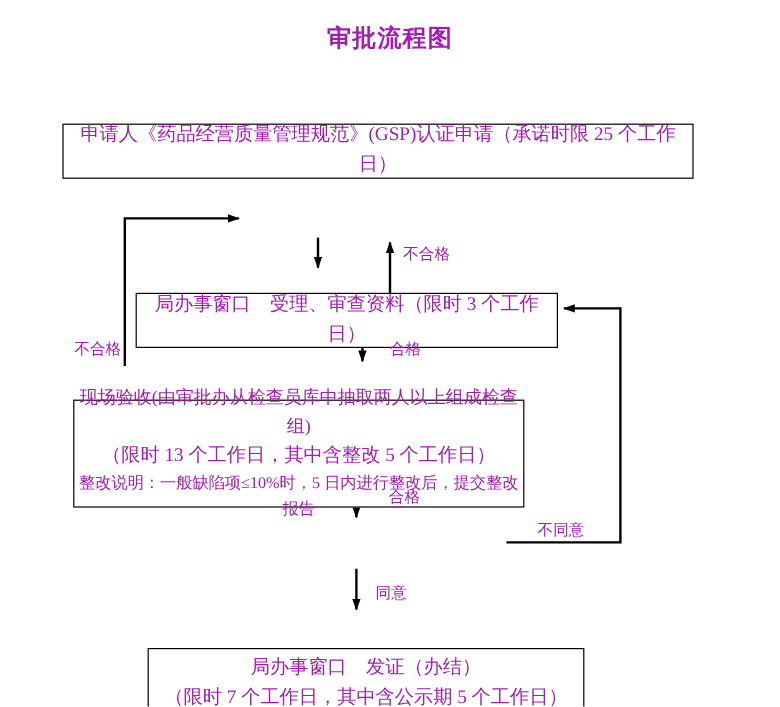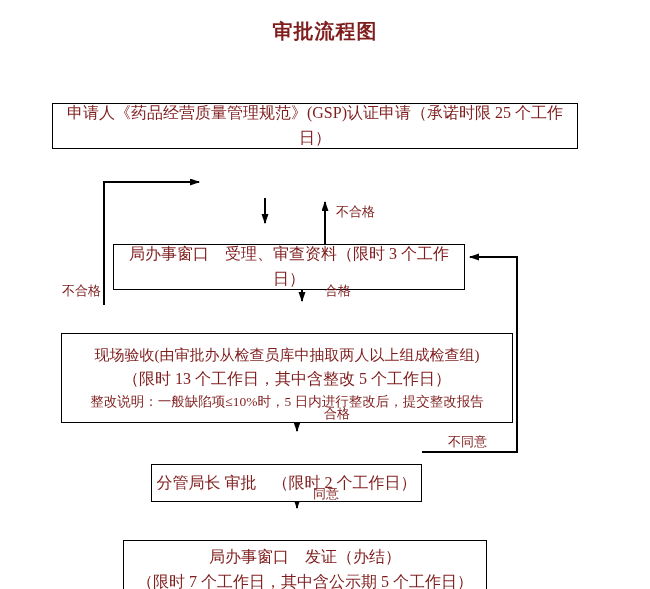--- a/index.html
+++ b/index.html
@@ -6,21 +6,21 @@
     margin: 0;
     padding: 0;
     background: #ffffff;
   }
   .page {
     position: relative;
     width: 650px;
     height: 589px;
     background: #ffffff;
     font-family: "Liberation Serif", "DejaVu Serif", serif;
-    color: #7f1d1d;
+    color: #a21caf;
     overflow: hidden;
   }
   .title {
     position: absolute;
     left: 0;
     top: 18px;
     width: 100%;
     text-align: center;
     font-size: 20px;
     font-weight: bold;
@@ -36,21 +36,21 @@
     align-items: center;
     text-align: center;
     font-size: 16px;
     line-height: 1.55;
     box-sizing: border-box;
     margin-top: 28px;
   }
   .box-apply   { left: 52px;  top: 75px;  width: 526px; height: 46px; }
   .box-register{ left: 203px; top: 149px; width: 222px; height: 49px; }
   .box-accept  { left: 113px; top: 216px; width: 352px; height: 46px; }
-  .box-inspect { left: 61px;  top: 305px; width: 452px; height: 90px; }
+  .box-inspect { left: 61px;  top: 305px; width: 376px; height: 90px; }
   .box-approve { left: 151px; top: 436px; width: 271px; height: 38px; }
   .box-issue   { left: 123px; top: 512px; width: 364px; height: 59px; }
   .box-inspect .line1 { font-size: 15px; }
   .box-inspect .line3 { font-size: 13.5px; }
   .edge-label {
     position: absolute;
     font-size: 13px;
     line-height: 1;
     white-space: nowrap;
   }
@@ -108,23 +108,20 @@
   <div class="flow-box box-accept">
     <div>局办事窗口　受理、审查资料（限时 3 个工作日）</div>
   </div>
 
   <div class="flow-box box-inspect">
     <div class="line1">现场验收(由审批办从检查员库中抽取两人以上组成检查组)</div>
     <div class="line2">（限时 13 个工作日，其中含整改 5 个工作日）</div>
     <div class="line3">整改说明：一般缺陷项≤10%时，5 日内进行整改后，提交整改报告</div>
   </div>
 
-  <div class="flow-box box-approve">
-    <div>分管局长 审批　（限时 2 个工作日）</div>
-  </div>
 
   <div class="flow-box box-issue">
     <div>局办事窗口　发证（办结）</div>
     <div>（限时 7 个工作日，其中含公示期 5 个工作日）</div>
   </div>
 
   <span class="edge-label lbl-fail-up">不合格</span>
   <span class="edge-label lbl-pass-1">合格</span>
   <span class="edge-label lbl-fail-left">不合格</span>
   <span class="edge-label lbl-pass-2">合格</span>

